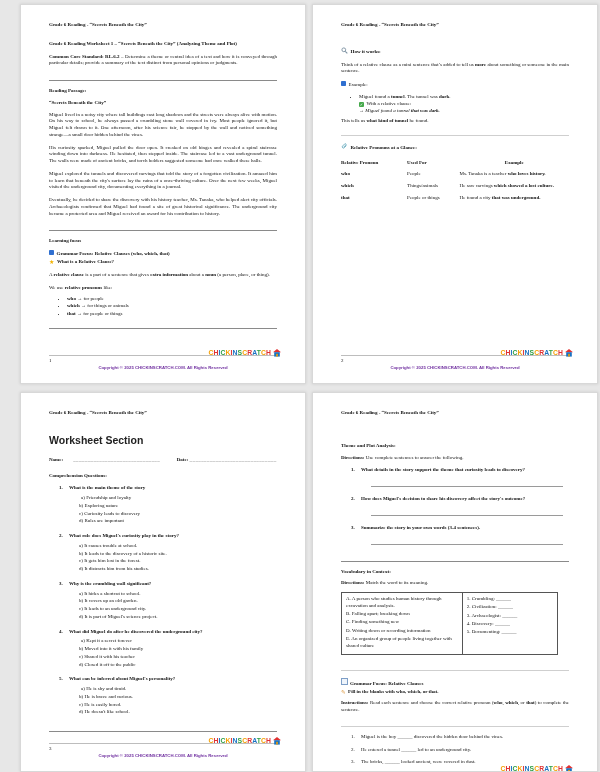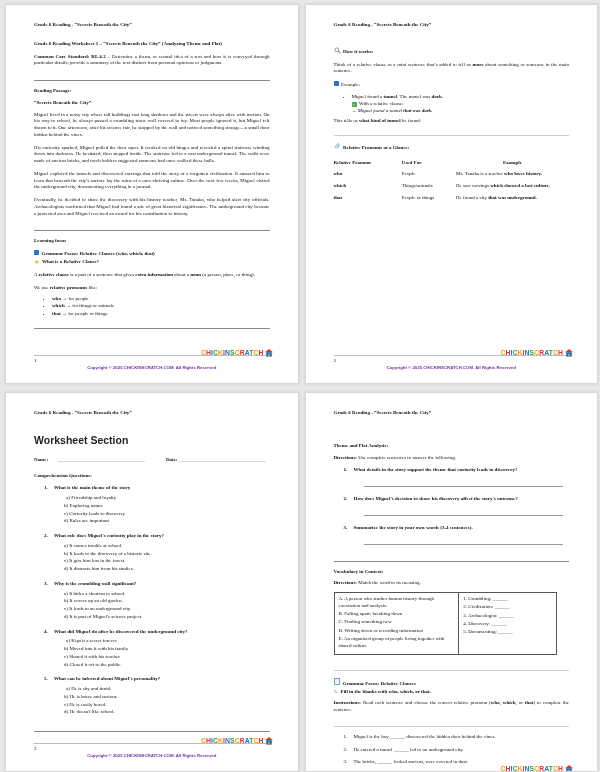--- a/index.html
+++ b/index.html
@@ -3,21 +3,21 @@
 <meta charset="utf-8">
 <style>
   html,body{margin:0;padding:0;}
   body{
     width:600px;height:772px;background:#e7e7e7;overflow:hidden;
     font-family:"Liberation Serif", serif;color:#111;
     -webkit-font-smoothing:antialiased;
   }
   .grid{
     display:grid;grid-template-columns:1fr 1fr;gap:8px 6px;
-    padding:4px 2px 0 5px;box-sizing:border-box;
+    padding:4px 2px 0 20px;box-sizing:border-box;
   }
   .sheet{
     background:#fff;height:380px;box-sizing:border-box;
     padding:17px 28px 12px 28px;display:flex;flex-direction:column;
     overflow:hidden;font-size:5px;line-height:1.35;
     border:0.5px solid #d8d8d8;box-shadow:0 0 3px rgba(0,0,0,.12);
   }
   .b{font-weight:bold}
   .i{font-style:italic}
   .hdr{font-weight:bold;margin:0 0 12px 0}

